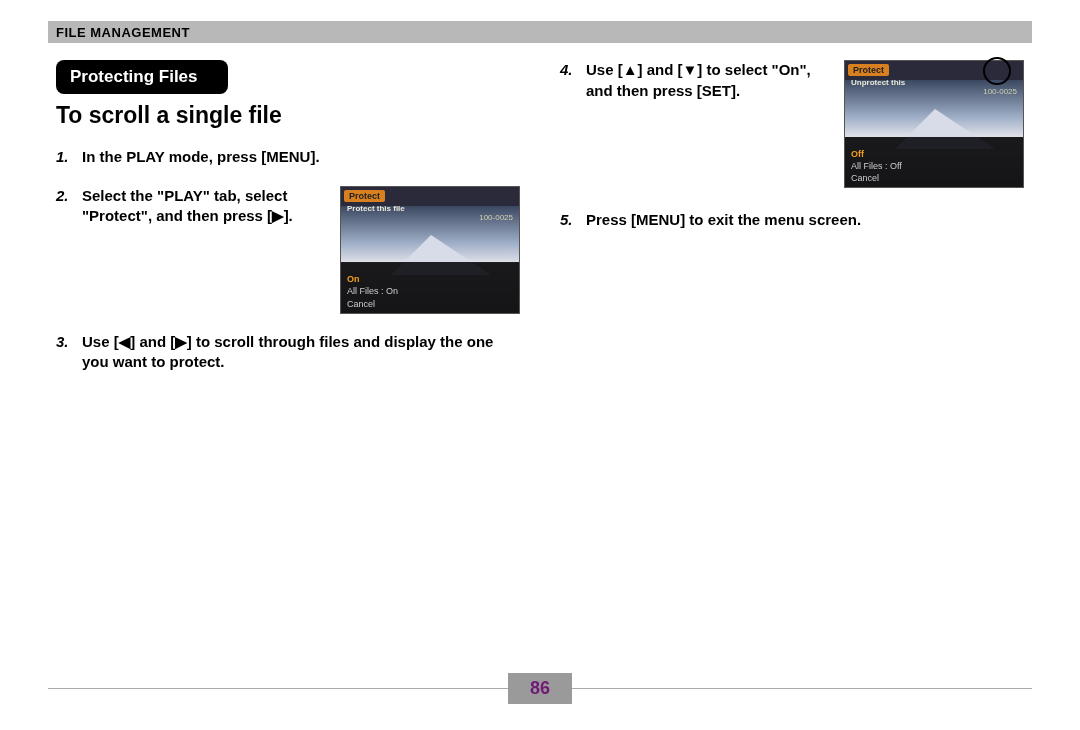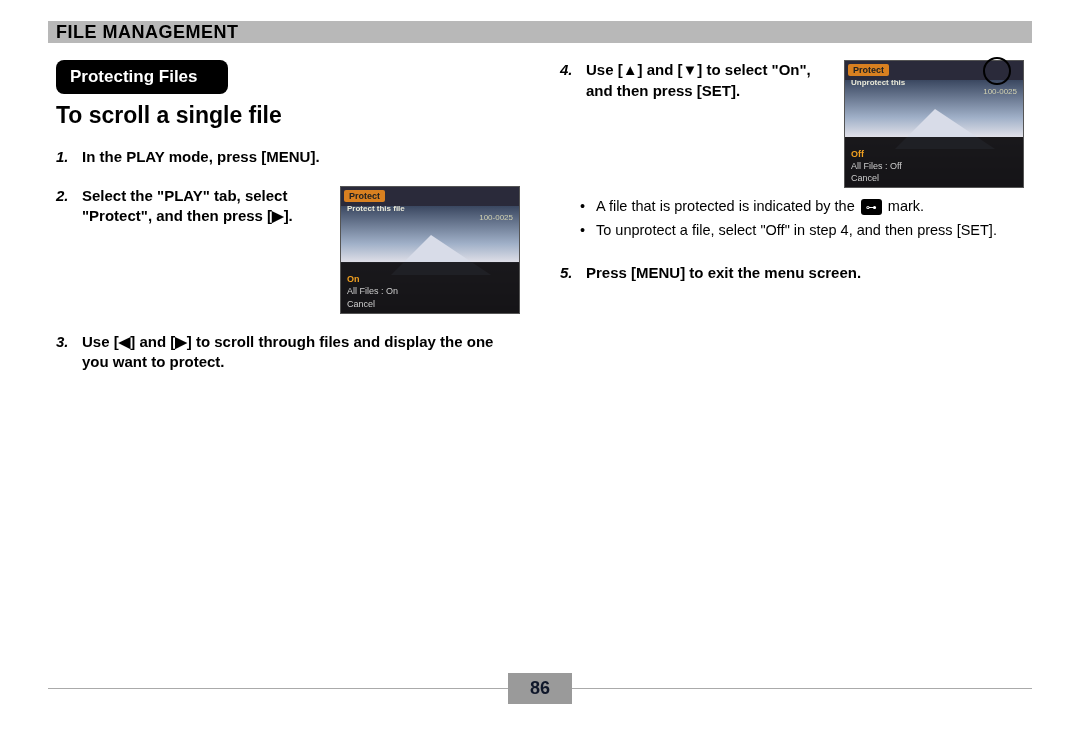--- a/index.html
+++ b/index.html
@@ -16,21 +16,21 @@
     top: 21px;
     left: 48px;
     right: 48px;
     height: 22px;
     background: #b8b8b8;
     display: flex;
     align-items: center;
     padding-left: 8px;
   }
   .header-bar .title {
-    font-size: 18px;
+    font-size: 13px;
     font-weight: bold;
     letter-spacing: 0.5px;
     text-transform: uppercase;
   }
   .content {
     position: absolute;
     top: 60px;
     left: 56px;
     right: 56px;
     bottom: 80px;
@@ -153,21 +153,21 @@
     bottom:26px; left:48px; right:48px;
     height:32px;
     display:flex; align-items:center; justify-content:center;
   }
   .page-footer::before {
     content:""; position:absolute; top:50%; left:0; right:0;
     border-top:1px solid #aaa;
   }
   .page-num {
     position:relative;
-    background:#9a9a9a; color:#0f172a;
+    background:#9a9a9a; color:#701a75;
     font-size:18px; font-weight:bold;
     padding:5px 22px;
   }
 </style>
 </head>
 <body>
 
 <div class="header-bar">
   <span class="title">File Management</span>
 </div>
@@ -221,28 +221,20 @@
         <div class="mountain"></div>
         <div class="circle"></div>
         <div class="menu">
           <div class="hl">Off</div>
           <div>All Files : Off</div>
           <div>Cancel</div>
         </div>
       </div>
     </div>
 
-    <ul class="bullets">
-      <li>
-        <span>A file that is protected is indicated by the</span>
-        <span class="key-icon">⊶</span>
-        <span>mark.</span>
-      </li>
-      <li>To unprotect a file, select "Off" in step 4, and then press [SET].</li>
-    </ul>
 
     <div class="step" style="margin-top:22px;">
       <div class="num">5.</div>
       <div class="body"><b>Press [MENU] to exit the menu screen.</b></div>
     </div>
 
   </div>
 </div>
 
 <div class="page-footer">

